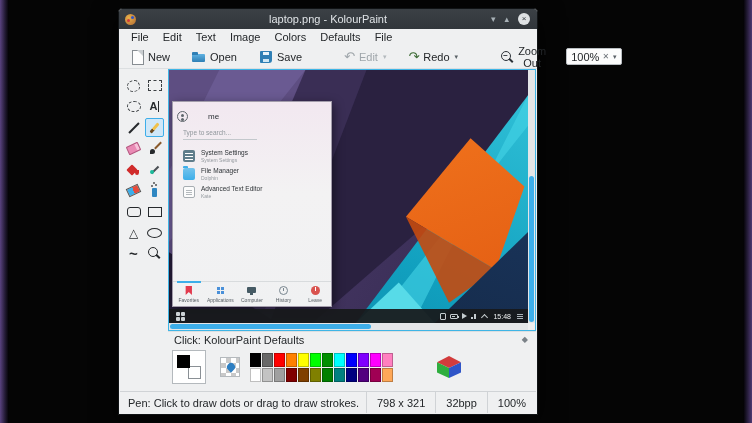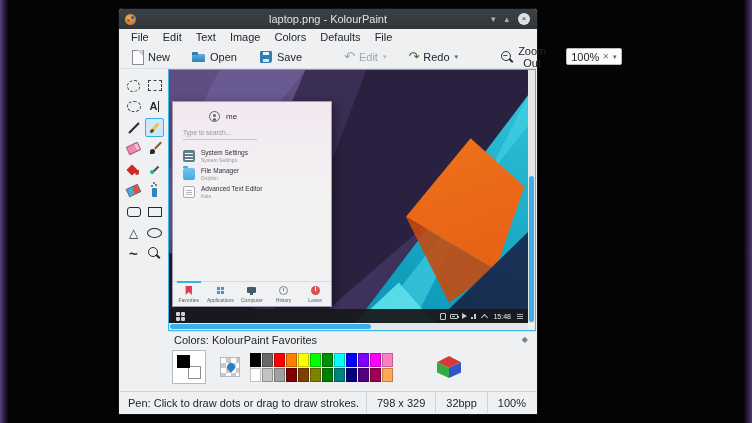--- a/index.html
+++ b/index.html
@@ -110,21 +110,21 @@
   .wp-l8{background:linear-gradient(160deg,#f88022,#e25b12);clip-path:polygon(84% 27%,99% 46%,91% 79%,66% 58%);}
   .wp-l9{background:#c44a10;clip-path:polygon(66% 58%,91% 79%,78% 92%);opacity:.9;}
   .wp-l10{background:linear-gradient(200deg,#1d3b66,#132744);clip-path:polygon(74% 100%,100% 64%,100% 100%);}
   .wp-l11{background:#57dbe8;clip-path:polygon(52% 100%,64% 84%,74% 100%);}
 
   
   .kickoff{position:absolute;left:3px;bottom:16px;width:160px;height:206px;
     background:linear-gradient(180deg,#f2e8f0,#f3f2f3 45%,#f0f1f2);
     border:1px solid #a39dab;box-shadow:2px 3px 10px rgba(0,0,0,.45);
     display:flex;flex-direction:column;color:#2d3236;}
-  .k-head{display:flex;align-items:center;gap:6px;padding:9px 4px 4px;margin-left:32px;}
+  .k-head{display:flex;align-items:center;gap:20px;padding:9px 4px 4px;}
   .avatar{width:11px;height:11px;border:1px solid #5f666c;border-radius:50%;position:relative;flex:none;}
   .avatar::after{content:"";position:absolute;left:3px;top:2px;width:3px;height:3px;border-radius:50%;background:#5f666c;box-shadow:0 4px 0 #5f666c;}
   .k-user{font-size:8px;}
   .k-search{margin:3px 10px 7px;color:#8f969b;font-size:6.5px;border-bottom:1px solid #c3c8cc;padding-bottom:3px;width:74px;}
   .k-items{display:flex;flex-direction:column;gap:4px;padding:2px 10px;}
   .k-item{display:flex;align-items:center;gap:6px;}
   .k-item-text{display:flex;flex-direction:column;gap:1px;}
   .k-title{font-size:6.5px;color:#2d3236;}
   .k-sub{font-size:5px;color:#949a9f;}
   .ki{width:12px;height:12px;border-radius:2px;position:relative;flex:none;}
@@ -371,21 +371,21 @@
             <div class="vthumb"></div>
           </div>
         <div class="hscroll">
             <div class="hthumb"></div>
           </div>
         <div class="corner"></div>
       </div>
 
       <div class="colorsdock">
         <div class="dockheader">
-          <span>Colors: KolourPaint Favorites</span>
+          <span>Click: KolourPaint Defaults</span>
           <span class="dockfloat">◆</span>
         </div>
         <div class="dockbody">
           <span class="fgbg">
             <span class="bgc"></span>
             <span class="fgc"></span>
           </span>
           <span class="transswatch"></span>
           <div id="palette">
               <div class="pcell" style="background: rgb(0, 0, 0);"></div>
@@ -418,18 +418,18 @@
               <i class="f-left"></i>
               <i class="f-right"></i>
           </span>
         </div>
       </div>
     </div>
   </div>
 
   <div class="statusbar">
     <span class="sb-msg">Pen: Click to draw dots or drag to draw strokes.</span>
-    <span class="sb-cell">798 x 329</span>
+    <span class="sb-cell">798 x 321</span>
     <span class="sb-cell">32bpp</span>
     <span class="sb-cell">100%</span>
   </div>
 
 </div>
 
 </body></html>

